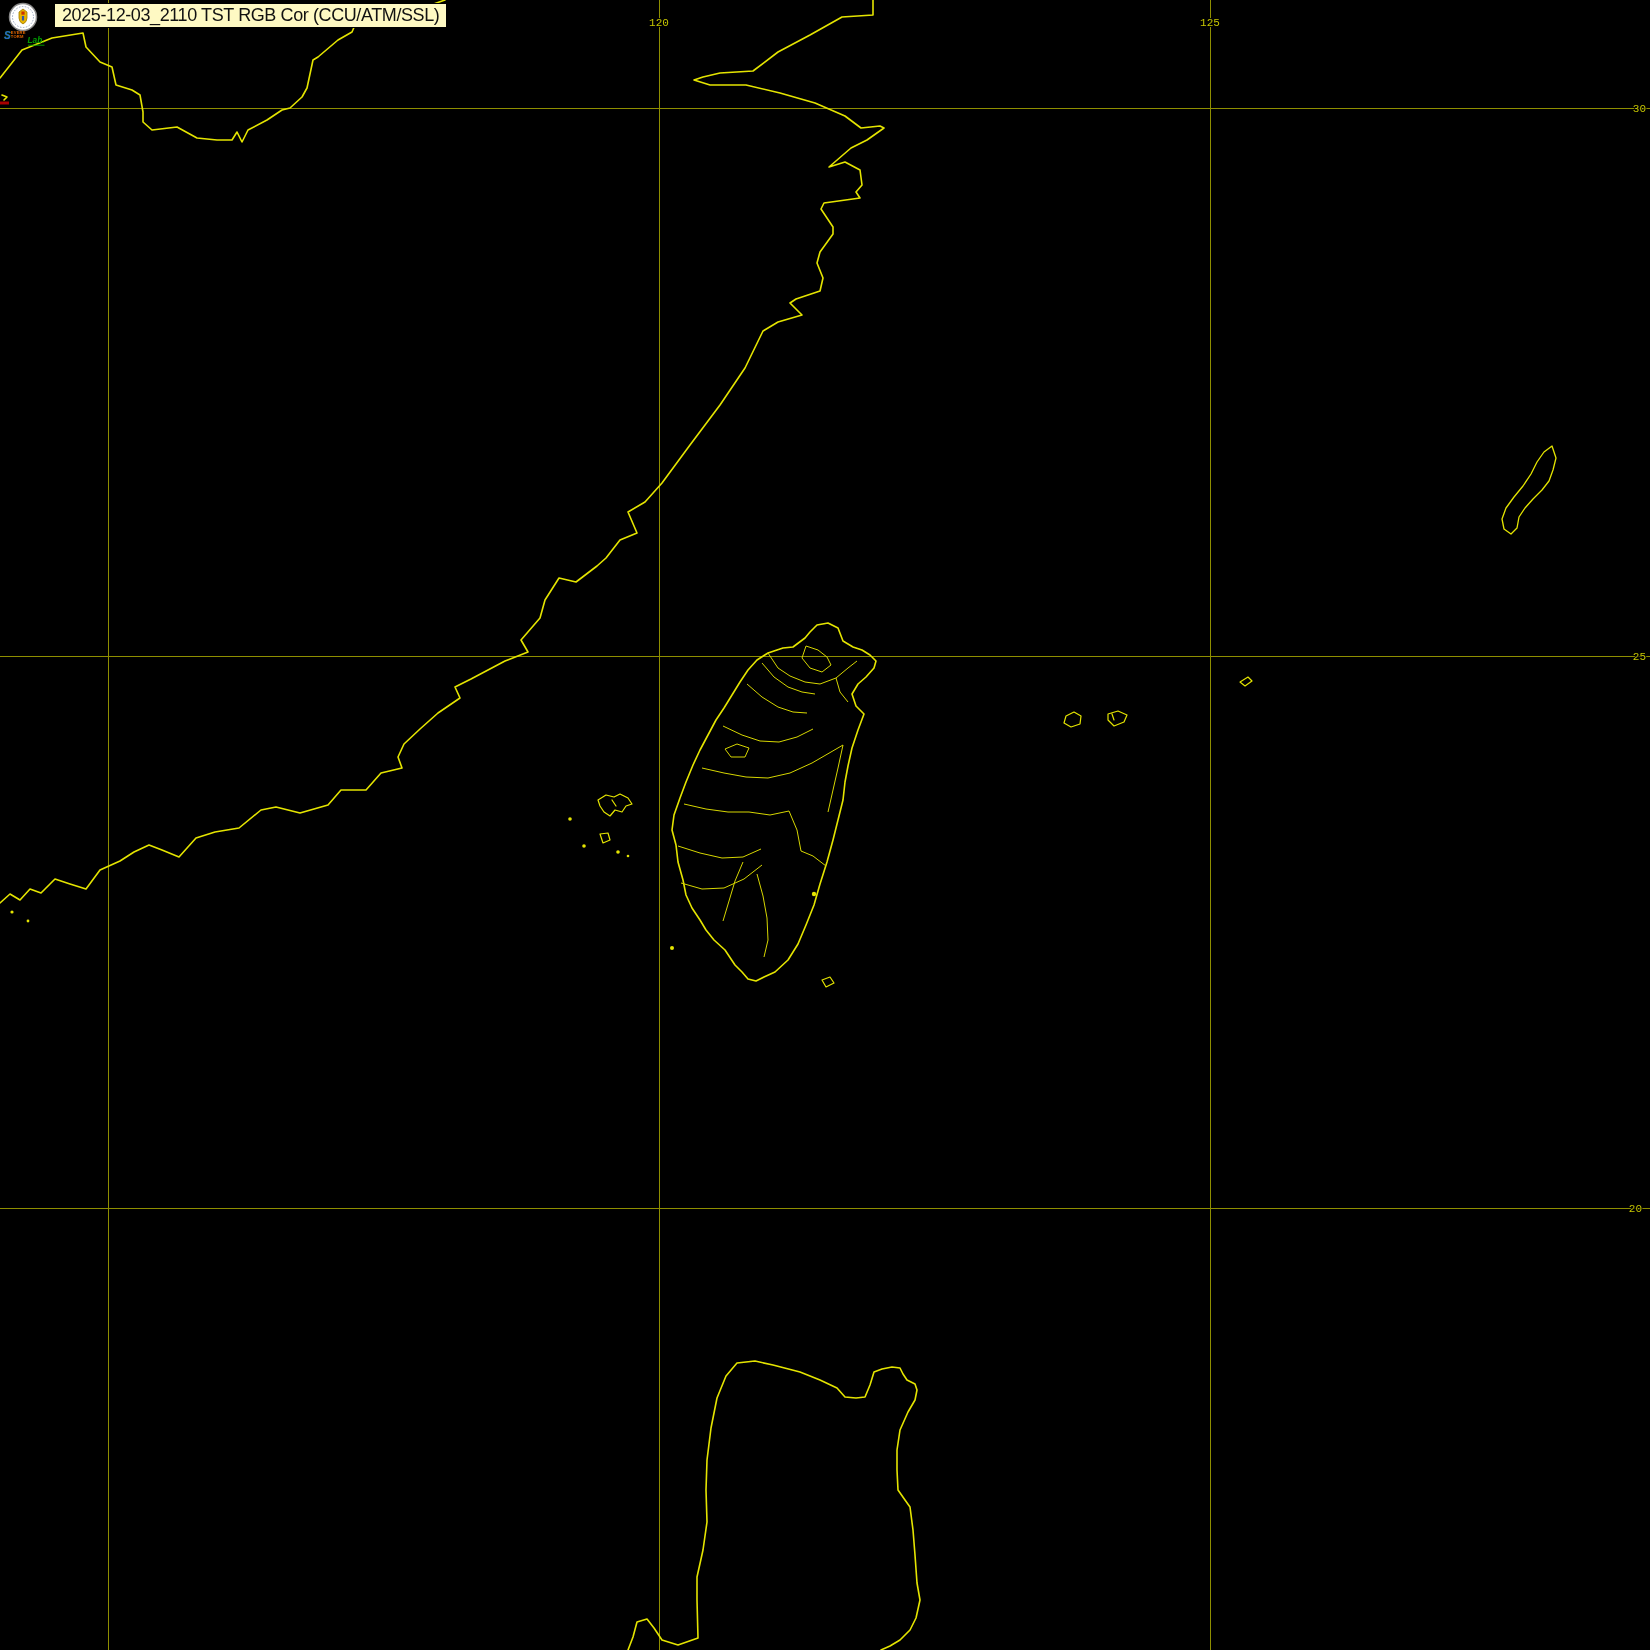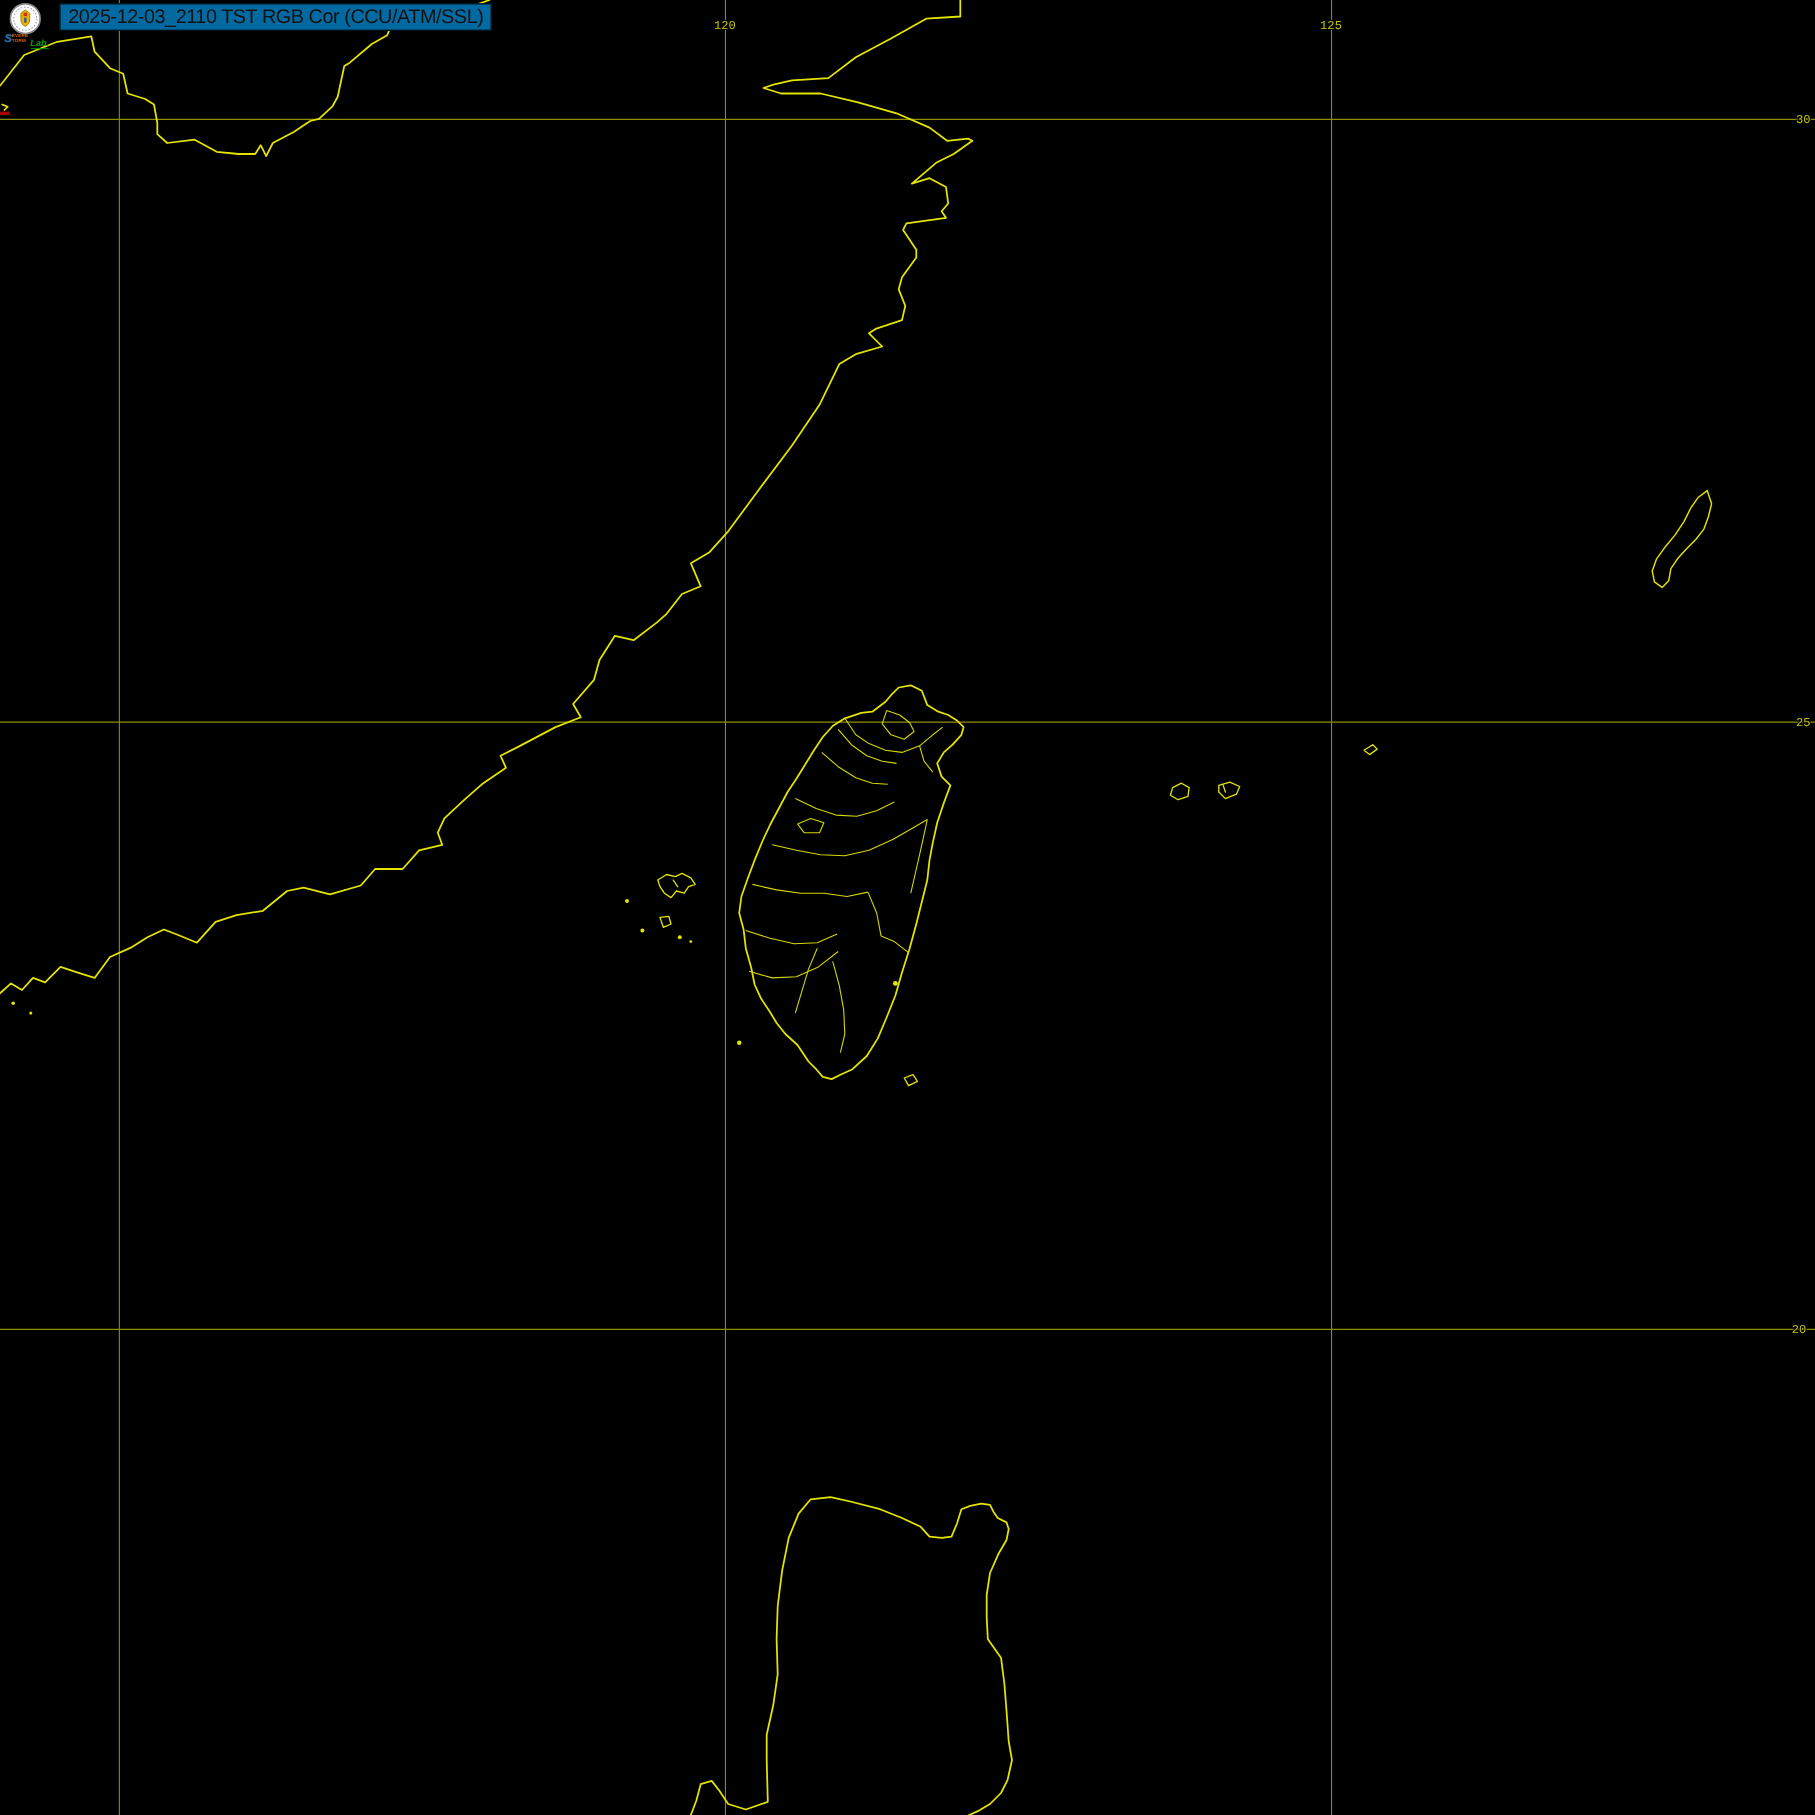--- a/index.html
+++ b/index.html
@@ -13,21 +13,21 @@
   .county{stroke:#d6d600;stroke-width:1;fill:none;stroke-linejoin:round;}
   .islet{fill:#e4e400;}
   .grid-label{
     font-family:"Liberation Mono",monospace;font-size:11px;fill:#c6c600;
     paint-order:stroke;stroke:#000;stroke-width:2px;
   }
   .red-tick{stroke:#a80000;stroke-width:3;}
   
   .title-bar{
     position:absolute;left:54px;top:3px;height:25px;
-    background:#0369a1;border:1px solid #000;
+    background:#fef9c3;border:1px solid #000;
     display:flex;align-items:center;padding:0 7px;box-sizing:border-box;
     white-space:nowrap;
   }
   .title-bar span{
     font-family:"Liberation Sans",sans-serif;font-size:18px;color:#111;
     letter-spacing:-0.4px;
   }
   
   .logo{position:absolute;left:8px;top:2px;width:46px;height:42px;}
   .logo svg{position:absolute;left:0;top:0;}

